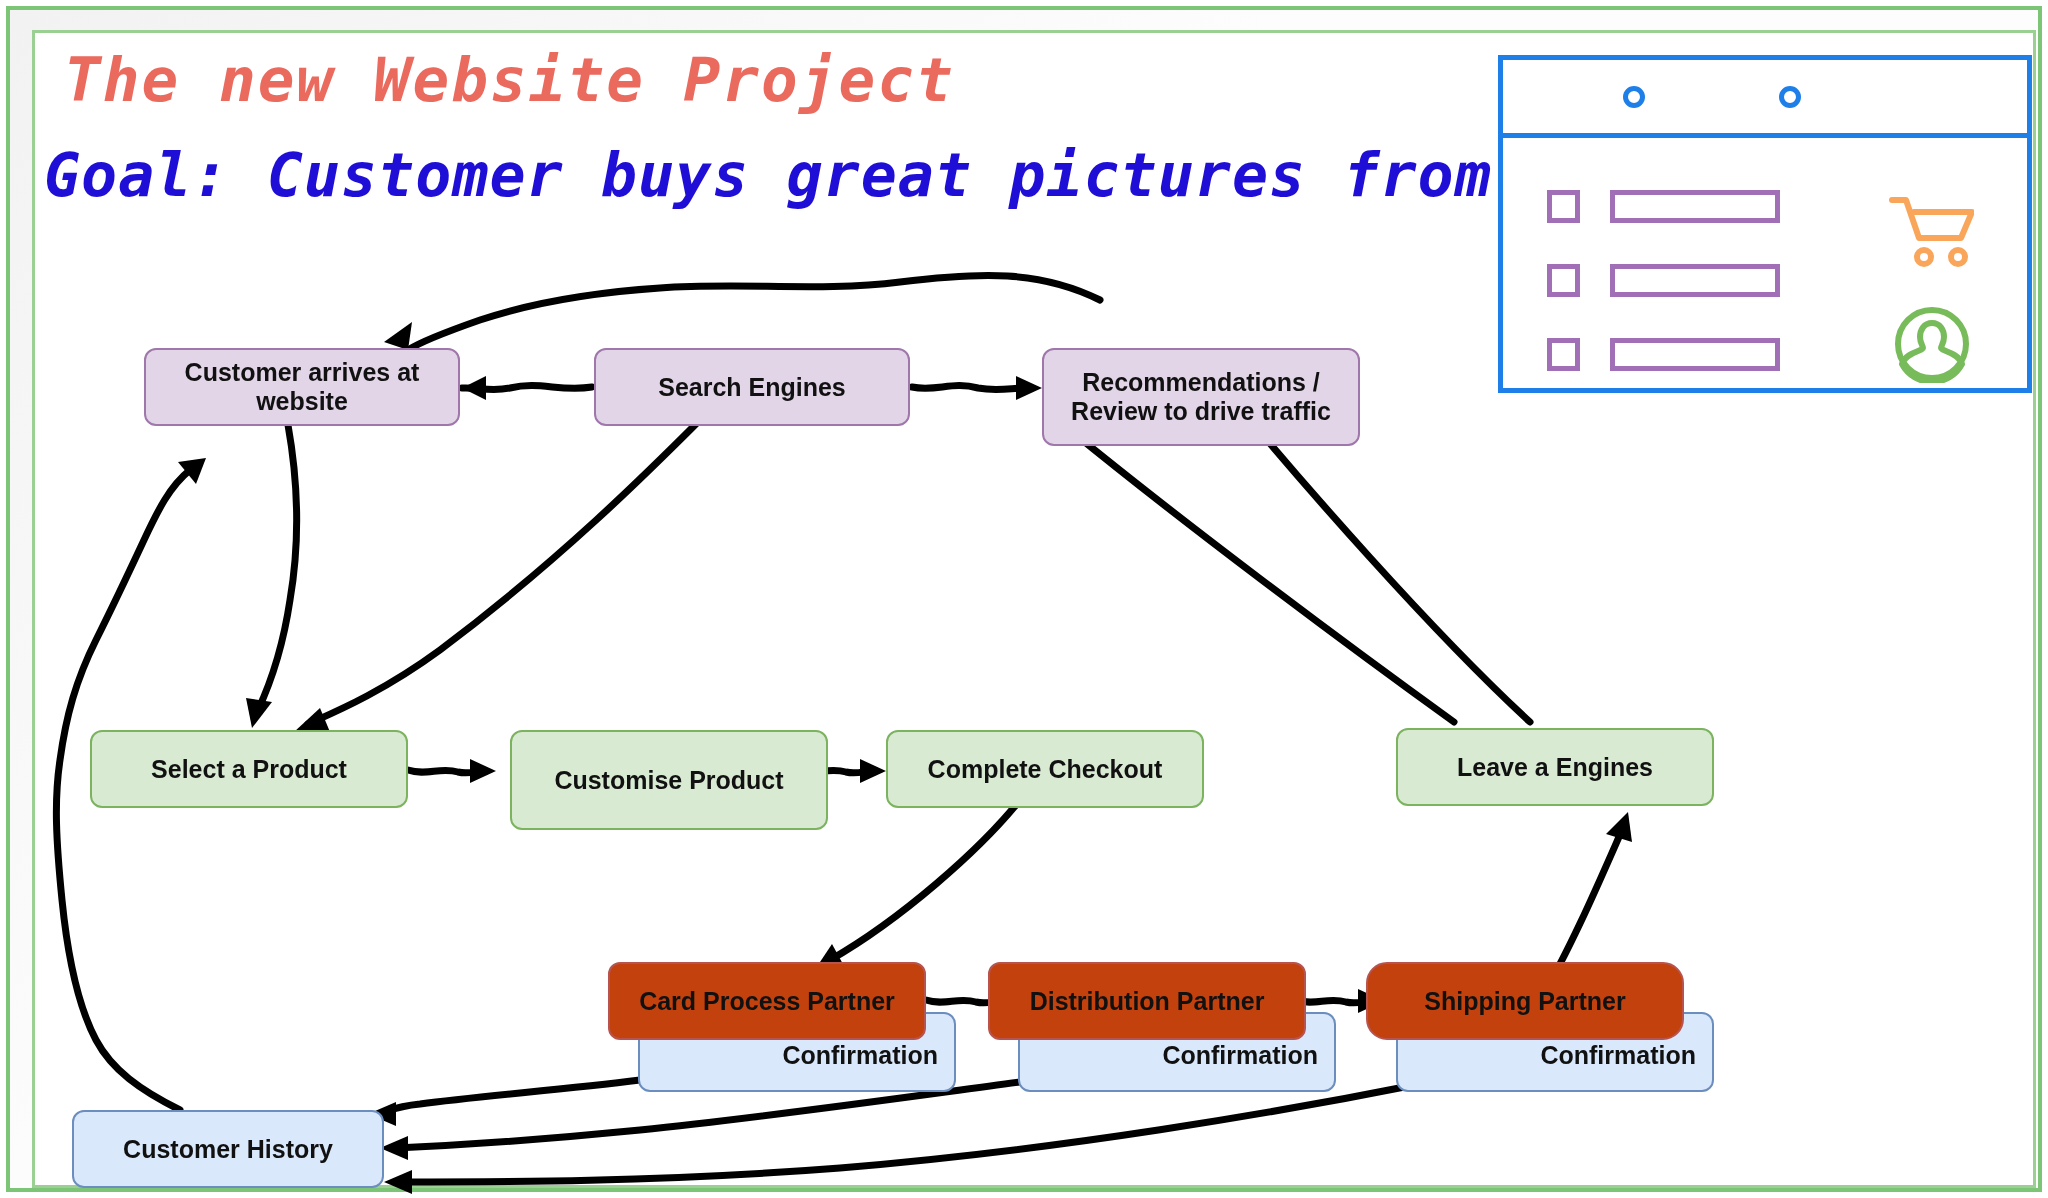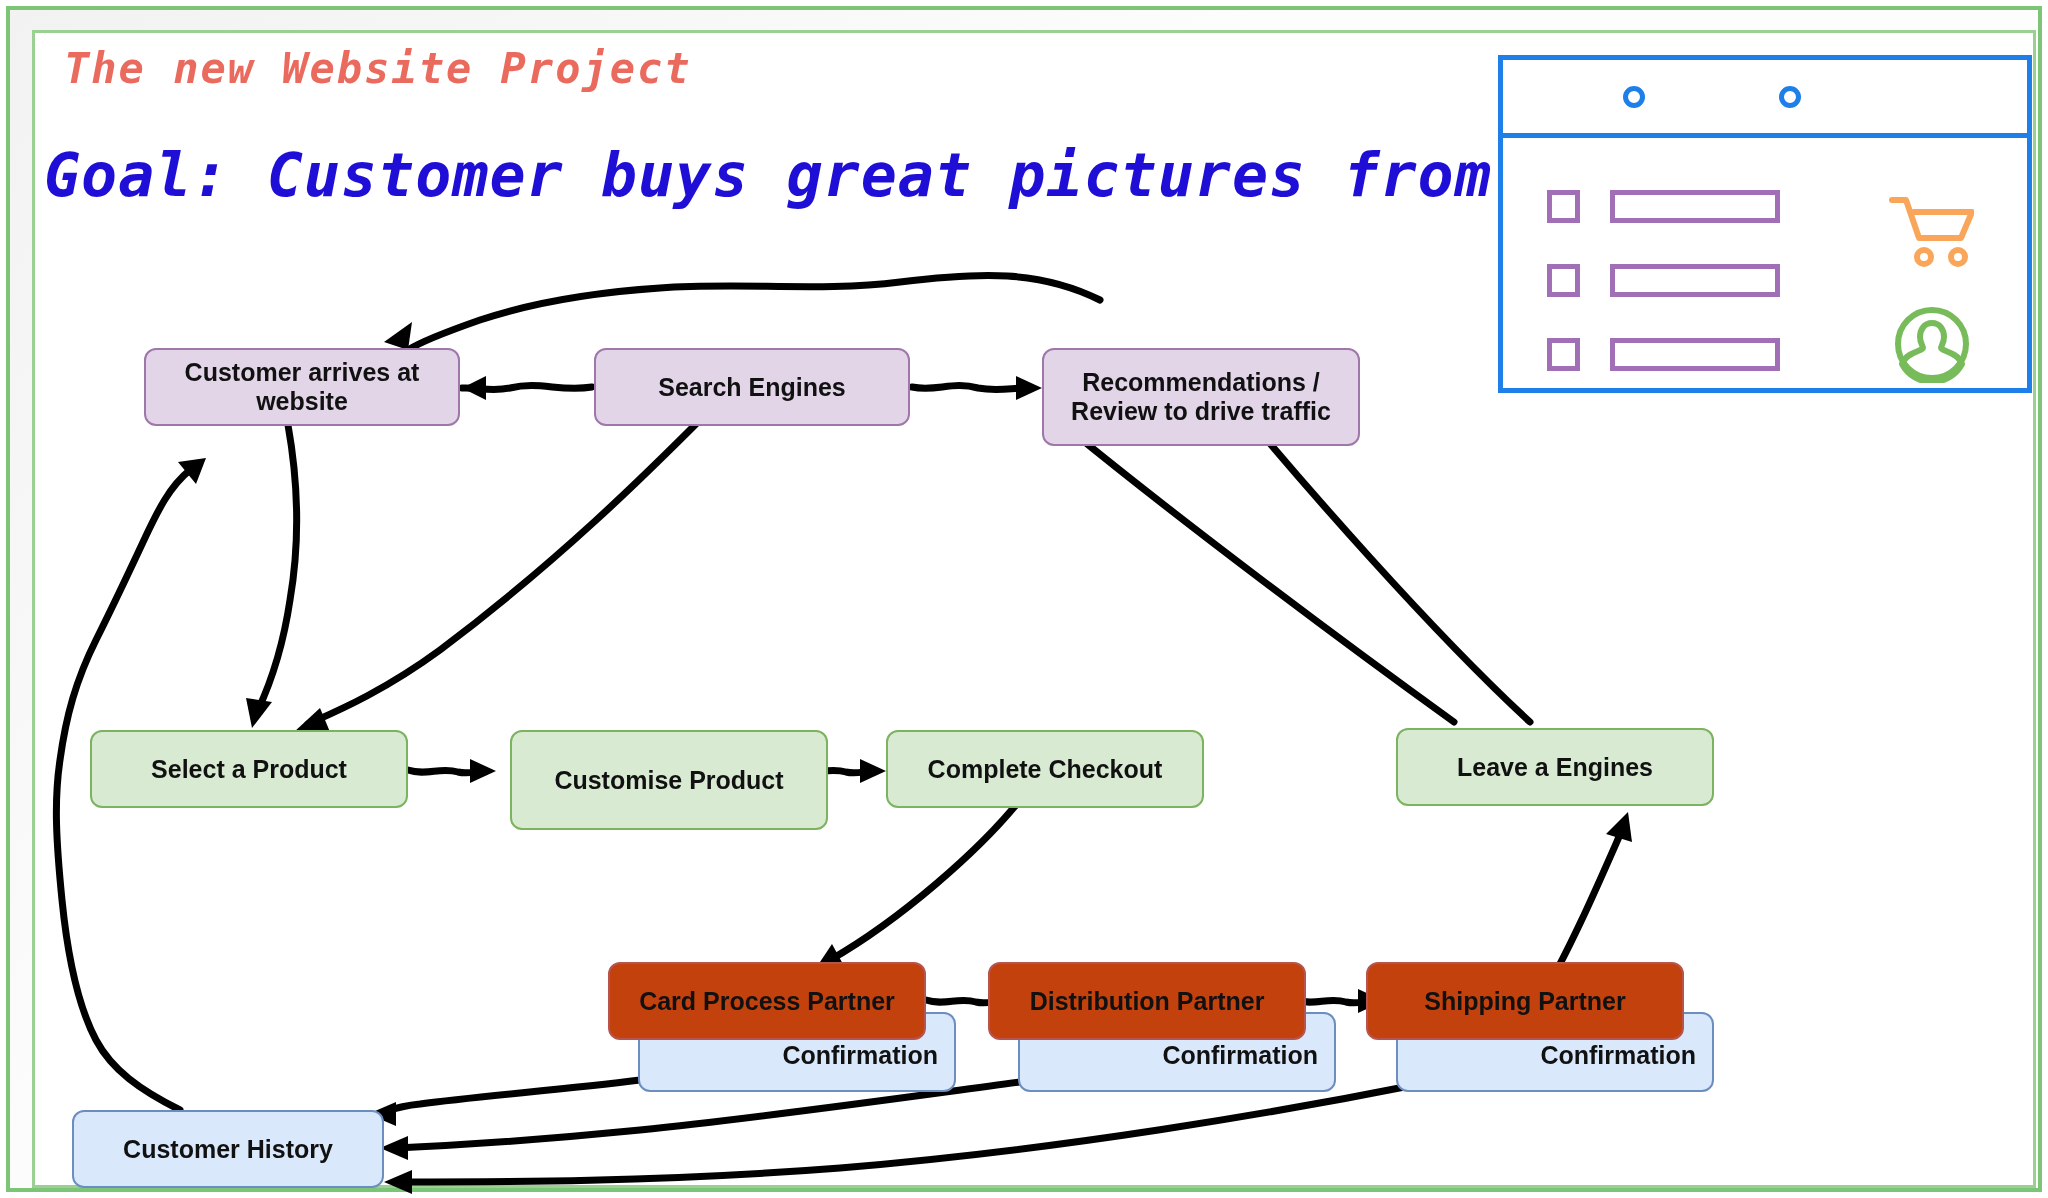--- a/index.html
+++ b/index.html
@@ -29,21 +29,21 @@
     left: 22px; top: 20px;
     width: 2004px; height: 1158px;
     border: 3px solid #9ad092;
     background: #ffffff;
   }
 
   
   .title-red {
     position: absolute;
     left: 64px; top: 44px;
-    font-size: 42px;
+    font-size: 61px;
     font-weight: bold;
     font-style: italic;
     letter-spacing: 2px;
     color: #ea6a5e;
     font-family: "DejaVu Sans Mono", monospace;
     white-space: nowrap;
   }
   .title-blue {
     position: absolute;
     left: 44px; top: 140px;
@@ -234,21 +234,21 @@
   <div class="node blue conf" style="left:1396px; top:1012px; width:318px; height:80px;">
     <span>Confirmation</span>
   </div>
 
   <div class="node red" style="left:608px; top:962px; width:318px; height:78px;">
     <span>Card Process Partner</span>
   </div>
   <div class="node red" style="left:988px; top:962px; width:318px; height:78px;">
     <span>Distribution Partner</span>
   </div>
-  <div class="node red" style="left:1366px; top:962px; width:318px; height:78px;">
+  <div class="node red" style="left:1366px; top:962px; width:318px; height:78px;border-radius:21px;">
     <span>Shipping Partner</span>
   </div>
 
   <div class="node blue" style="left:72px; top:1110px; width:312px; height:78px;">
     <span>Customer History</span>
   </div>
 
   <div class="browser">
     <div class="browser-bar">
       <div class="dot d1"></div>

